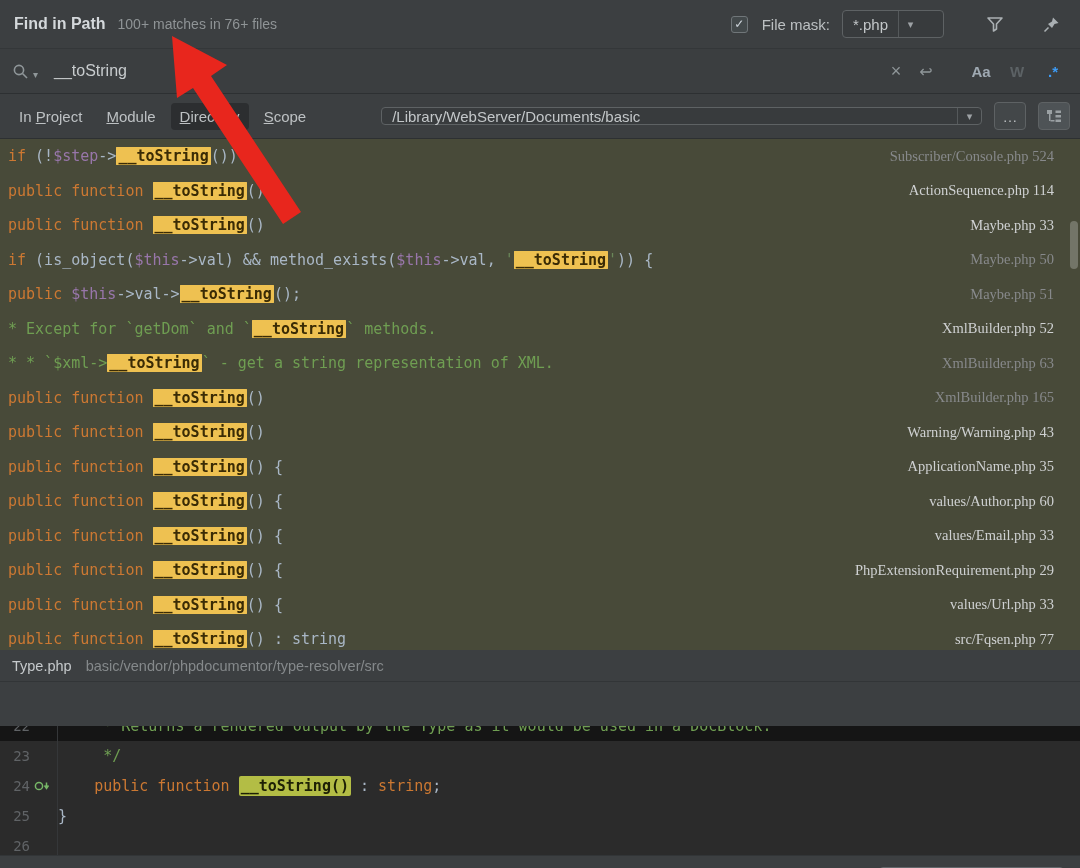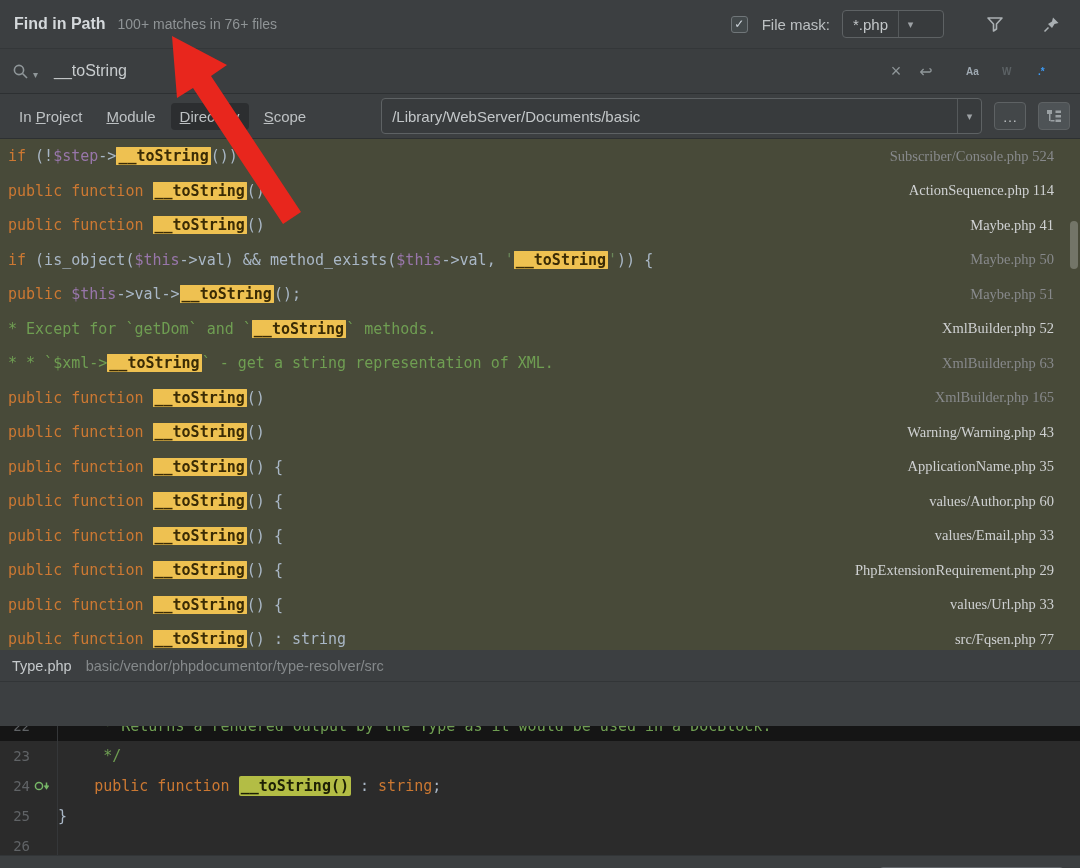--- a/index.html
+++ b/index.html
@@ -23,31 +23,31 @@
   .combo .arrow { width:24px; display:flex; align-items:center; justify-content:center;
     border-left:1px solid #55595b; color:#9da2a5; font-size:11px; }
   .iconbtn { width:30px; height:28px; display:flex; align-items:center; justify-content:center; border-radius:4px; }
 
   
   .search-row { height:46px; display:flex; align-items:center; padding:0 12px; gap:6px;
     border-top:1px solid #343739; border-bottom:1px solid #2d3032; background:#3b3e40; }
   .search-dd { font-size:10px; color:#8f9699; margin:6px 2px 0 -2px; }
   .query { font-size:16px; color:#c8ccce; flex:1; margin-left:8px; white-space:pre; }
   .s-ico { font-size:16px; color:#8f9699; width:24px; text-align:center; }
-  .toggle { font-size:10px; width:30px; text-align:left; font-weight:bold; }
+  .toggle { font-size:15px; width:30px; text-align:center; font-weight:bold; }
   .toggle.case { color:#9fa9b2; }
   .toggle.words { color:#5c6265; }
   .toggle.regex { color:var(--accent, #3d9bf5); }
 
   
   .scope-row { height:45px; display:flex; align-items:center; padding:0 10px; gap:4px; border-bottom:1px solid #2d3032; }
   .scope-tab { padding:5px 9px; font-size:15px; color:#bdc1c3; border-radius:4px; white-space:nowrap; }
   .scope-tab.selected { background:#2c2e30; }
   .mn { text-decoration:underline; }
-  .path-combo { flex:1; margin-left:62px; height:36px; }
+  .path-combo { flex:1; margin-left:62px; height:18px; }
   .path-combo .val { flex:1; }
   .small-btn { width:32px; height:28px; margin-left:8px; border:1px solid #5e6264; border-radius:4px;
     display:flex; align-items:center; justify-content:center; color:#b9bdbf; font-size:15px; background:#434749; }
   .small-btn.lit { background:#4e5356; }
 
   
   .results { height:511px; background:#484a39; position:relative; overflow:hidden;
     font-family:"DejaVu Sans Mono", monospace; }
   .result-row { height:34.5px; display:flex; align-items:center; padding:0 26px 0 8px; font-size:15px; }
   .result-row .code { flex:1; overflow:hidden; white-space:pre; }
@@ -162,21 +162,21 @@
   <div class="result-row">
         <span class="code"><span class="c-kw">if </span><span class="c-plain">(!</span><span class="c-var">$step</span><span class="c-plain">-&gt;</span><span class="c-match">__toString</span><span class="c-plain">()) {</span></span>
         <span class="file dim">Subscriber/Console.php 524</span>
       </div>
       <div class="result-row">
         <span class="code"><span class="c-kw">public function </span><span class="c-match">__toString</span><span class="c-plain">()</span></span>
         <span class="file">ActionSequence.php 114</span>
       </div>
       <div class="result-row">
         <span class="code"><span class="c-kw">public function </span><span class="c-match">__toString</span><span class="c-plain">()</span></span>
-        <span class="file">Maybe.php 41</span>
+        <span class="file">Maybe.php 33</span>
       </div>
       <div class="result-row">
         <span class="code"><span class="c-kw">if </span><span class="c-plain">(is_object(</span><span class="c-var">$this</span><span class="c-plain">-&gt;val) &amp;&amp; method_exists(</span><span class="c-var">$this</span><span class="c-plain">-&gt;val, </span><span class="c-string">'</span><span class="c-match">__toString</span><span class="c-string">'</span><span class="c-plain">)) {</span></span>
         <span class="file dim">Maybe.php 50</span>
       </div>
       <div class="result-row">
         <span class="code"><span class="c-kw">public </span><span class="c-var">$this</span><span class="c-plain">-&gt;val-&gt;</span><span class="c-match">__toString</span><span class="c-plain">();</span></span>
         <span class="file dim">Maybe.php 51</span>
       </div>
       <div class="result-row">

